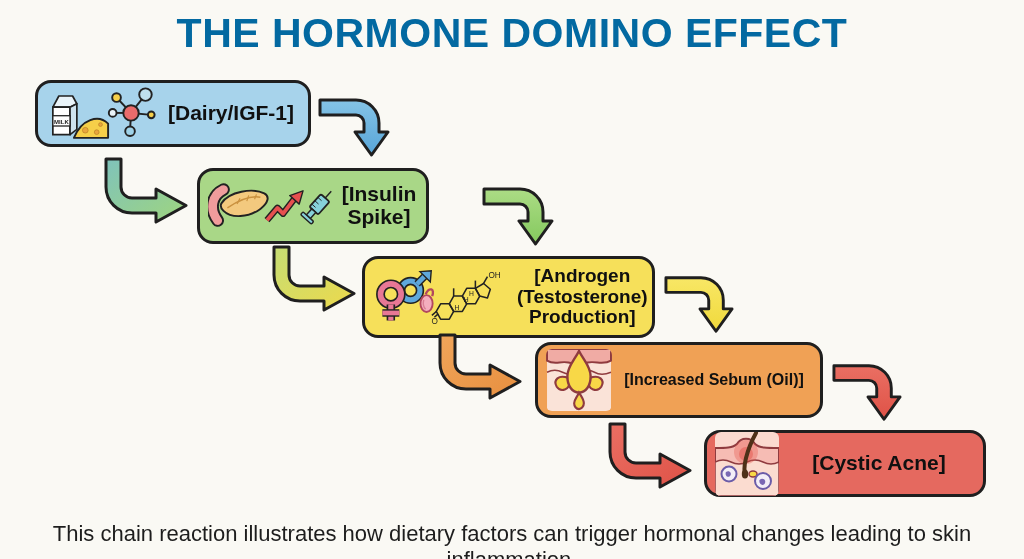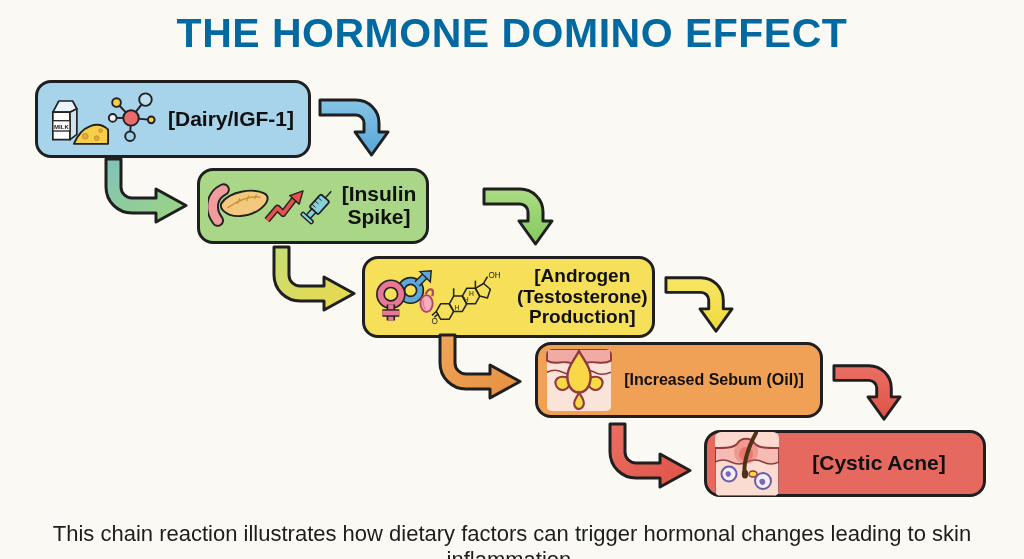--- a/index.html
+++ b/index.html
@@ -20,21 +20,21 @@
     position:absolute;box-sizing:border-box;
     border:3px solid #1f1f1f;border-radius:16px;
     display:flex;align-items:center;padding:0 8px;gap:4px;
   }
   .box-label{
     flex:1;text-align:center;font-weight:bold;color:#101010;
     font-size:20px;line-height:1.08;
   }
   .iconwrap{display:flex;align-items:center;}
   .arrow{position:absolute;}
-  #b-dairy   {left:35px;  top:80px;  width:276px;height:78px;background:#a7d3eb;}
+  #b-dairy   {left:35px;  top:80px;  width:276px;height:67px;background:#a7d3eb;}
   #b-insulin {left:197px; top:168px; width:232px;height:76px;background:#a9d787;}
   #b-androgen{left:362px; top:256px; width:293px;height:82px;background:#f6e05a;}
   #b-sebum   {left:535px; top:342px; width:288px;height:76px;background:#f0a155;}
   #b-acne    {left:704px; top:430px; width:282px;height:67px;background:#e5695f;}
   #b-androgen .box-label{font-size:19px;}
   #b-sebum .box-label{font-size:16px;}
   .iconsq{border-radius:6px;overflow:hidden;flex:none;}
 </style>
 </head>
 <body>

